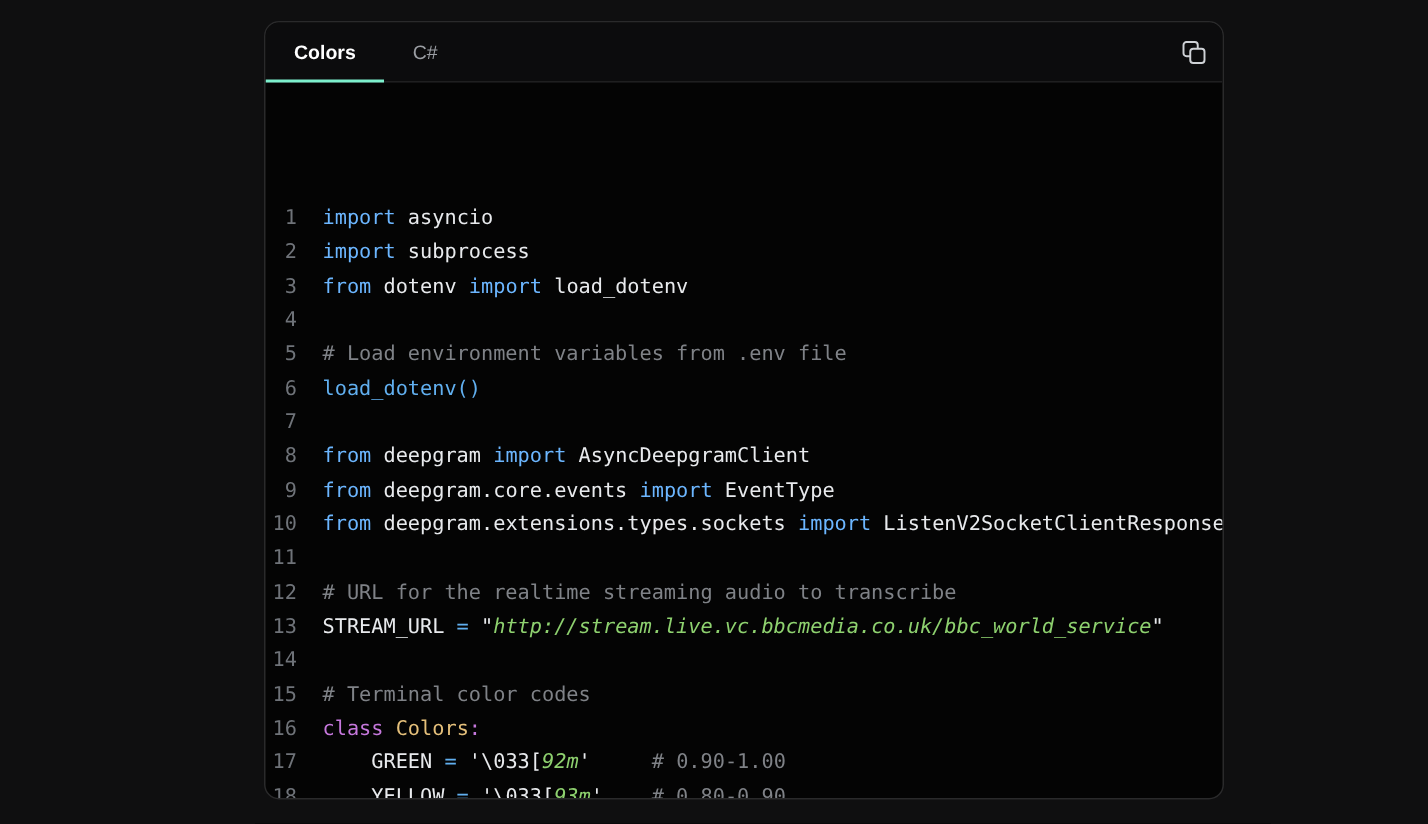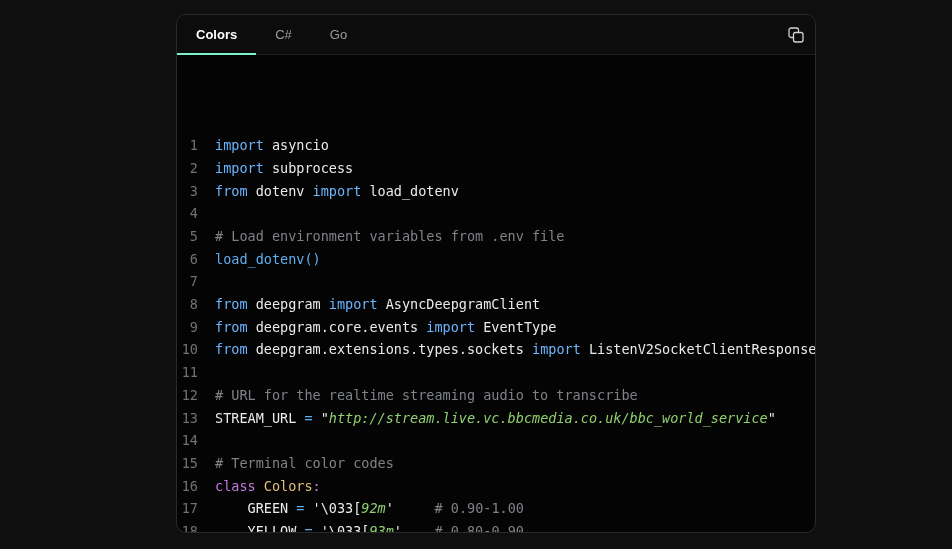--- a/index.html
+++ b/index.html
@@ -70,23 +70,20 @@
 
 <div class="code-card">
   <div class="tab-bar">
 
     <button class="tab active">
         <span>Colors</span>
       </button>
       <button class="tab">
         <span>C#</span>
       </button>
-      <button class="tab">
-        <span>Go</span>
-      </button>
       <button class="copy-btn" title="">
       <svg width="18" height="18" viewBox="0 0 18 18" fill="none">
         <rect x="2" y="2" width="9.5" height="9.5" rx="2" stroke="#cfd2d6" stroke-width="1.3"></rect>
         <rect x="6.5" y="6.5" width="9.5" height="9.5" rx="2" stroke="#cfd2d6" stroke-width="1.3" fill="#0c0c0d"></rect>
       </svg>
     </button>
   </div>
   <div class="code-area">
     
   <div class="row"><span class="ln">1</span><span class="lc"><span class="seg-kw">import</span><span class="seg-pl"> asyncio</span></span></div><div class="row"><span class="ln">2</span><span class="lc"><span class="seg-kw">import</span><span class="seg-pl"> subprocess</span></span></div><div class="row"><span class="ln">3</span><span class="lc"><span class="seg-kw">from</span><span class="seg-pl"> dotenv </span><span class="seg-kw">import</span><span class="seg-pl"> load_dotenv</span></span></div><div class="row"><span class="ln">4</span><span class="lc"></span></div><div class="row"><span class="ln">5</span><span class="lc"><span class="seg-cm"># Load environment variables from .env file</span></span></div><div class="row"><span class="ln">6</span><span class="lc"><span class="seg-fn">load_dotenv()</span></span></div><div class="row"><span class="ln">7</span><span class="lc"></span></div><div class="row"><span class="ln">8</span><span class="lc"><span class="seg-kw">from</span><span class="seg-pl"> deepgram </span><span class="seg-kw">import</span><span class="seg-pl"> AsyncDeepgramClient</span></span></div><div class="row"><span class="ln">9</span><span class="lc"><span class="seg-kw">from</span><span class="seg-pl"> deepgram.core.events </span><span class="seg-kw">import</span><span class="seg-pl"> EventType</span></span></div><div class="row"><span class="ln">10</span><span class="lc"><span class="seg-kw">from</span><span class="seg-pl"> deepgram.extensions.types.sockets </span><span class="seg-kw">import</span><span class="seg-pl"> ListenV2SocketClientResponse</span></span></div><div class="row"><span class="ln">11</span><span class="lc"></span></div><div class="row"><span class="ln">12</span><span class="lc"><span class="seg-cm"># URL for the realtime streaming audio to transcribe</span></span></div><div class="row"><span class="ln">13</span><span class="lc"><span class="seg-pl">STREAM_URL </span><span class="seg-op">=</span><span class="seg-pl"> "</span><span class="seg-str">http://stream.live.vc.bbcmedia.co.uk/bbc_world_service</span><span class="seg-pl">"</span></span></div><div class="row"><span class="ln">14</span><span class="lc"></span></div><div class="row"><span class="ln">15</span><span class="lc"><span class="seg-cm"># Terminal color codes</span></span></div><div class="row"><span class="ln">16</span><span class="lc"><span class="seg-kw2">class</span><span class="seg-pl"> </span><span class="seg-cls">Colors</span><span class="seg-kw2">:</span></span></div><div class="row"><span class="ln">17</span><span class="lc"><span class="seg-pl">    GREEN </span><span class="seg-op">=</span><span class="seg-pl"> '\033[</span><span class="seg-str">92m</span><span class="seg-pl">'     </span><span class="seg-cm"># 0.90-1.00</span></span></div><div class="row"><span class="ln">18</span><span class="lc"><span class="seg-pl">    YELLOW </span><span class="seg-op">=</span><span class="seg-pl"> '\033[</span><span class="seg-str">93m</span><span class="seg-pl">'    </span><span class="seg-cm"># 0.80-0.90</span></span></div></div>

